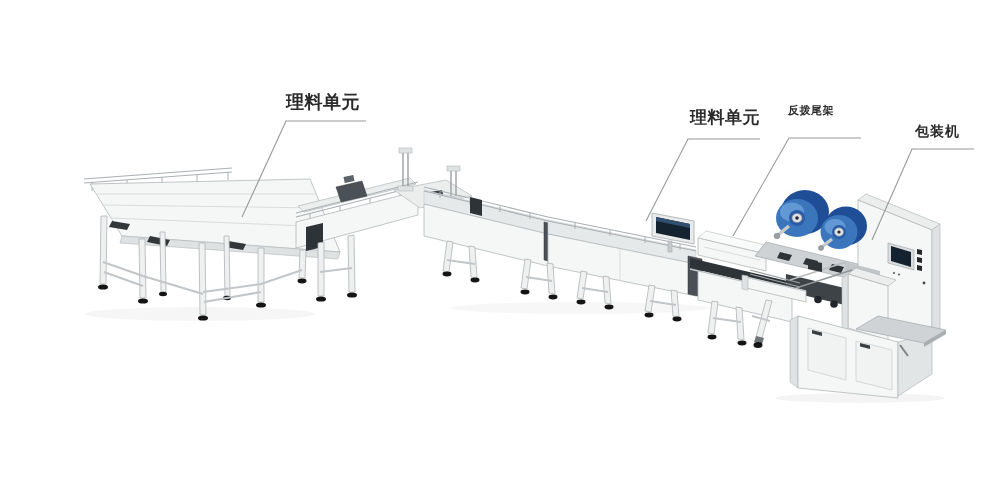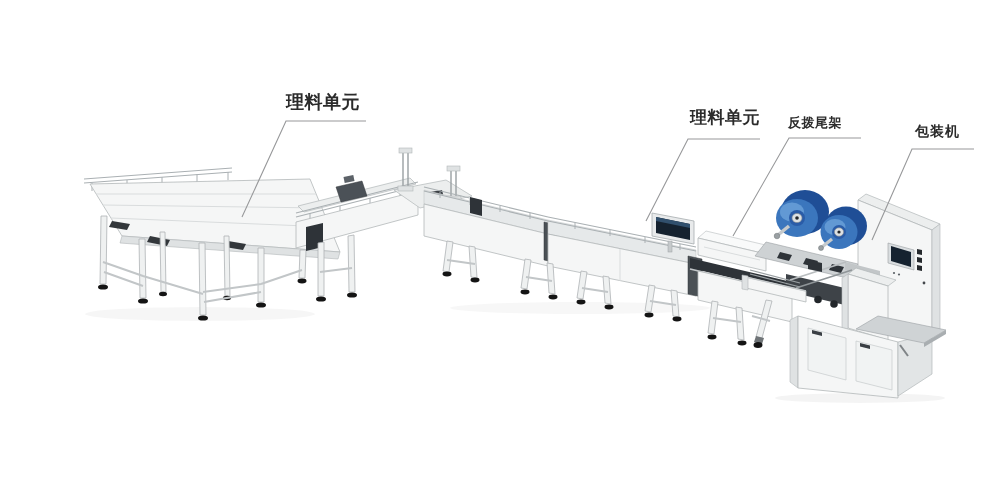--- a/index.html
+++ b/index.html
@@ -8,21 +8,21 @@
     background:var(--page-bg,#ffffff);
     font-family:"Liberation Sans","DejaVu Sans",sans-serif;
   }
   .scene-svg{position:absolute;left:0;top:0;width:1000px;height:492px;}
   .label{
     position:absolute;font-weight:bold;line-height:1.15;white-space:nowrap;
     color:var(--label-text,#2b2b2b);
   }
   #label-arranging{left:286px;top:92px;font-size:18px;letter-spacing:.5px;}
   #label-material {left:690px;top:108px;font-size:17px;letter-spacing:.5px;}
-  #label-reverse  {left:788px;top:116px;font-size:13px;letter-spacing:.5px;}
+  #label-reverse  {left:788px;top:104px;font-size:11px;letter-spacing:.5px;}
   #label-packing  {left:915px;top:123px;font-size:14px;letter-spacing:1px;}
 
   
   .body  {fill:var(--machine-body,#f5f6f6);stroke:var(--machine-outline,#b2b7b9);stroke-width:.8;}
   .panel {fill:var(--machine-panel,#eceeee);stroke:var(--machine-outline,#b2b7b9);stroke-width:.7;}
   .shade {fill:var(--machine-shade,#dfe2e3);stroke:var(--machine-outline,#b2b7b9);stroke-width:.6;}
   .rail  {stroke:#aab0b3;stroke-width:1.1;fill:none;}
   .stub  {stroke:#aab0b3;stroke-width:1;fill:none;}
   .dark  {fill:var(--dark-detail,#2e3338);}
   .foot  {fill:var(--foot-black,#141414);}

